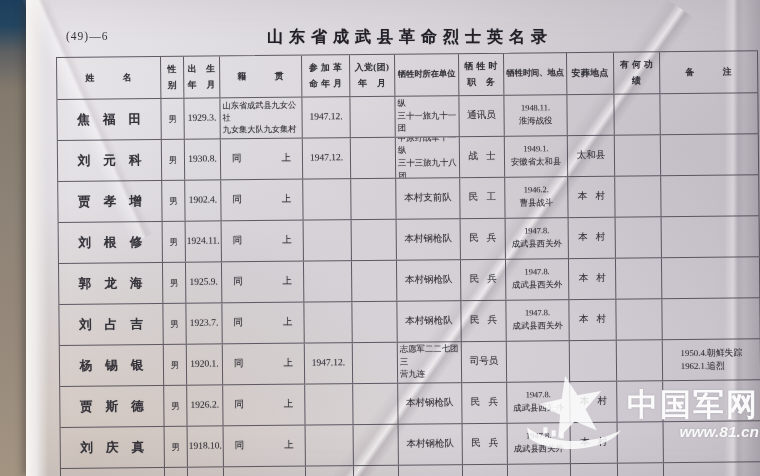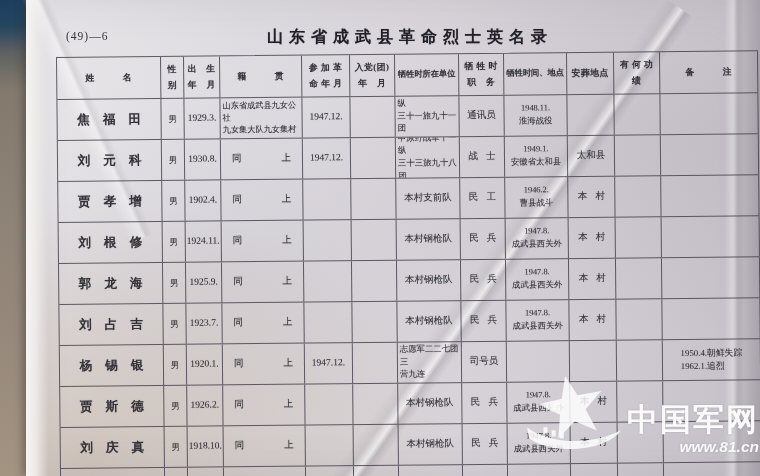--- a/index.html
+++ b/index.html
@@ -115,21 +115,21 @@
   .cval.same{letter-spacing:4.2em;margin-right:-4.2em;white-space:nowrap;}
   .cval.spread2{letter-spacing:0.85em;margin-right:-0.85em;white-space:nowrap;}
   .cval.multi{font-size:8.4px;line-height:1.5;}
   .col-unit .cval.multi{text-align:left;}
   .col-native .cval.multi{font-size:8.2px;text-align:left;}
   .col-note .cval.multi{font-size:8.8px;text-align:left;}
 
   
   .watermark{
     position:absolute;right:1px;bottom:20px;z-index:8;
-    display:flex;align-items:flex-end;pointer-events:none;
+    display:flex;align-items:center;pointer-events:none;
   }
   .wm-star{width:102px;height:82px;margin-right:2px;opacity:0.92;}
   .wm-textblock{display:flex;flex-direction:column;align-items:flex-end;}
   .wm-name{
     font-family:"Liberation Sans","DejaVu Sans",sans-serif;
     font-size:31px;font-weight:bold;letter-spacing:2px;
     color:rgba(255,255,255,0.95);
     text-shadow:0 0 2px rgba(130,128,140,0.45);
     line-height:1.05;
   }

